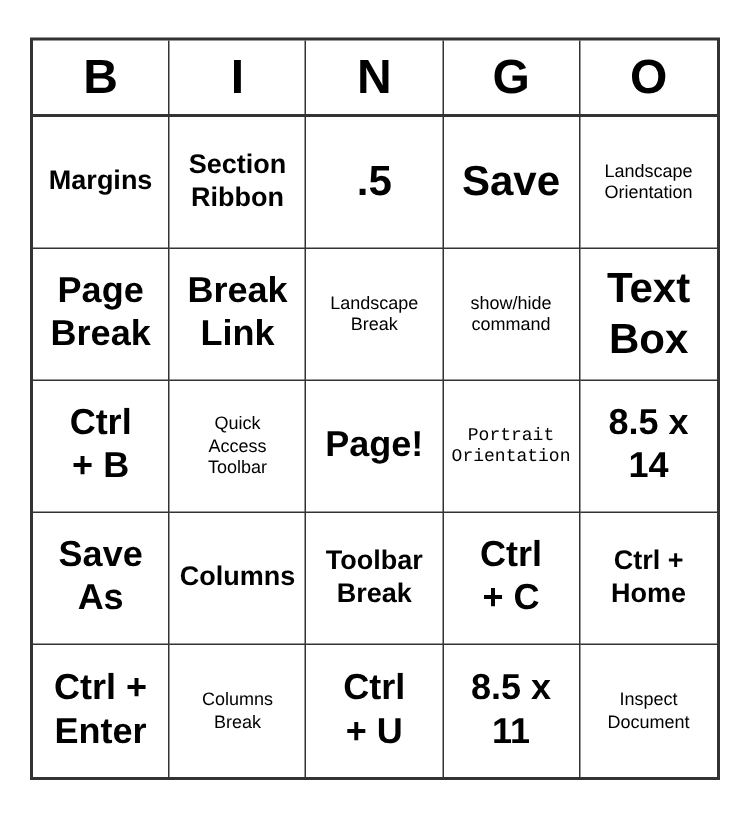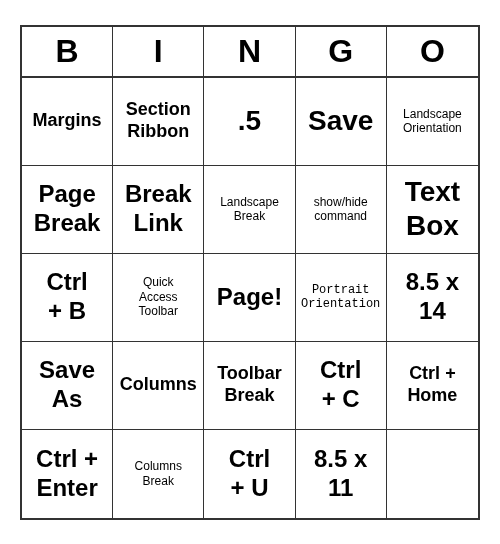--- a/index.html
+++ b/index.html
@@ -189,14 +189,18 @@
 Break</span>
       </div>
       <div class="bingo-cell">
         <span class="cell-text large" style="white-space: pre-line;">Ctrl
 + U</span>
       </div>
       <div class="bingo-cell">
         <span class="cell-text large" style="white-space: pre-line;">8.5 x
 11</span>
       </div>
+      <div class="bingo-cell">
+        <span class="cell-text small" style="white-space: pre-line;">Inspect
+Document</span>
+      </div>
     </div>
 </div>
 
 </body></html>

